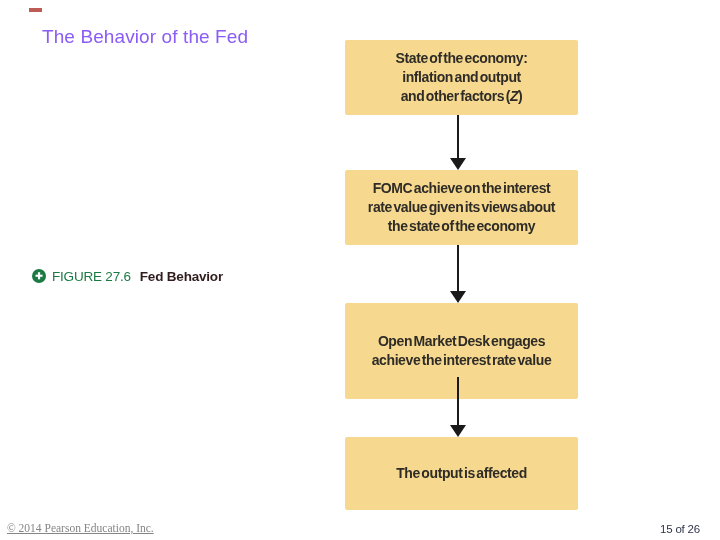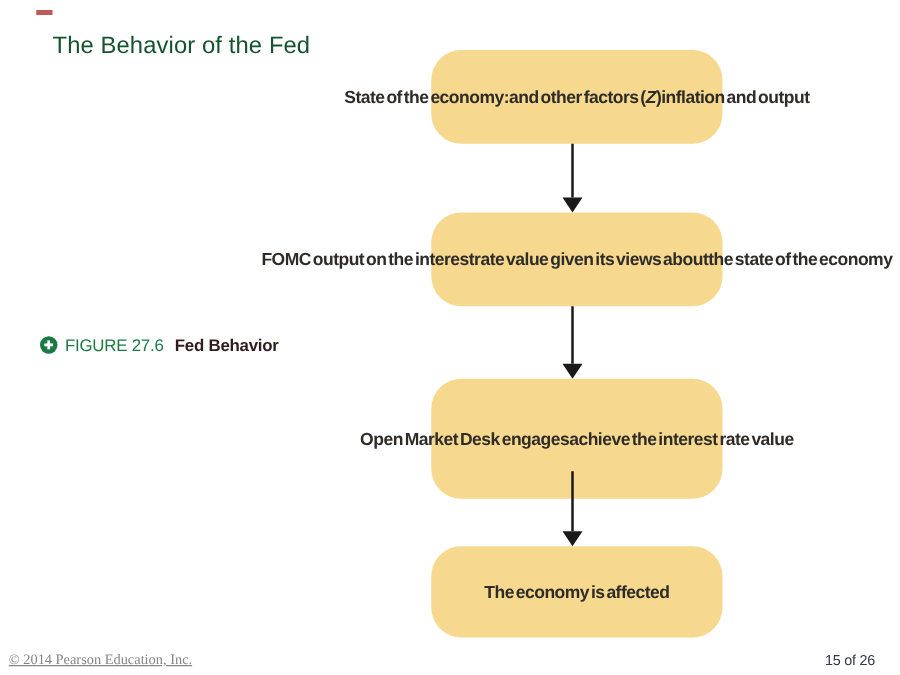--- a/index.html
+++ b/index.html
@@ -7,39 +7,39 @@
     position:relative;width:720px;height:540px;background:#ffffff;overflow:hidden;
     font-family:"Liberation Sans", sans-serif;
   }
   .accent-mark{
     position:absolute;left:29px;top:8px;width:13px;height:4px;
     background:#b2403a;opacity:.85;
   }
   .title{
     position:absolute;left:42px;top:26px;margin:0;
     font-size:19px;font-weight:normal;letter-spacing:.1px;
-    color:#14532d;
+    color:#8b5cf6;
   }
   
   .caption{
     position:absolute;left:32px;top:267px;height:18px;
     display:flex;align-items:center;white-space:nowrap;
   }
   .cap-icon{
     width:14px;height:14px;border-radius:50%;background:#1b7a44;
     color:#ffffff;font-size:9px;line-height:14px;text-align:center;
     display:inline-block;margin-right:6px;font-weight:bold;
   }
   .cap-label{color:#1b7a44;font-weight:normal;font-size:13.5px;letter-spacing:-.2px;}
   .cap-title{color:#311d1d;font-weight:bold;font-size:13.5px;margin-left:9px;letter-spacing:-.2px;}
   
   .box{
     position:absolute;left:345px;width:233px;
-    background:#f6d98f;border-radius:24px;
-    display:flex;flex-direction:row;justify-content:center;align-items:center;
+    background:#f6d98f;border-radius:2px;
+    display:flex;flex-direction:column;justify-content:center;align-items:center;
     color:#2f2c28;font-weight:bold;font-size:14px;
     letter-spacing:-.4px;word-spacing:-2px;line-height:19px;text-align:center;
   }
   .box .bline{white-space:nowrap;}
   .box1{top:40px;height:75px;}
   .box2{top:170px;height:75px;}
   .box3{top:303px;height:96px;}
   .box4{top:437px;height:73px;}
   
   .arrow{
@@ -72,50 +72,50 @@
   <h1 class="title">The Behavior of the Fed</h1>
 
   <div class="caption">
     <span class="cap-icon">✚</span>
     <span class="cap-label">FIGURE 27.6</span>
     <span class="cap-title">Fed Behavior</span>
   </div>
 
   <div class="box box1">
     <div class="bline">State of the economy:</div>
+    <div class="bline">inflation and output</div>
     <div class="bline"><span>and other factors (</span><i>Z</i><span>)</span></div>
-    <div class="bline">inflation and output</div>
   </div>
 
   <div class="arrow" style="top:115px;height:55px;">
     <div class="arrow-line"></div>
     <div class="arrow-head"></div>
   </div>
 
   <div class="box box2">
-    <div class="bline">FOMC output on the interest</div>
+    <div class="bline">FOMC achieve on the interest</div>
     <div class="bline">rate value given its views about</div>
     <div class="bline">the state of the economy</div>
   </div>
 
   <div class="arrow" style="top:245px;height:58px;">
     <div class="arrow-line"></div>
     <div class="arrow-head"></div>
   </div>
 
   <div class="box box3">
     <div class="bline">Open Market Desk engages</div>
     <div class="bline">achieve the interest rate value</div>
   </div>
 
   <div class="arrow" style="top:377px;height:60px;">
     <div class="arrow-line"></div>
     <div class="arrow-head"></div>
   </div>
 
   <div class="box box4">
-    <div class="bline">The economy is affected</div>
+    <div class="bline">The output is affected</div>
   </div>
 
   <div class="footer-left">© 2014 Pearson Education, Inc.</div>
   <div class="footer-right">15 of 26</div>
 
 </div>
 
 </body></html>

